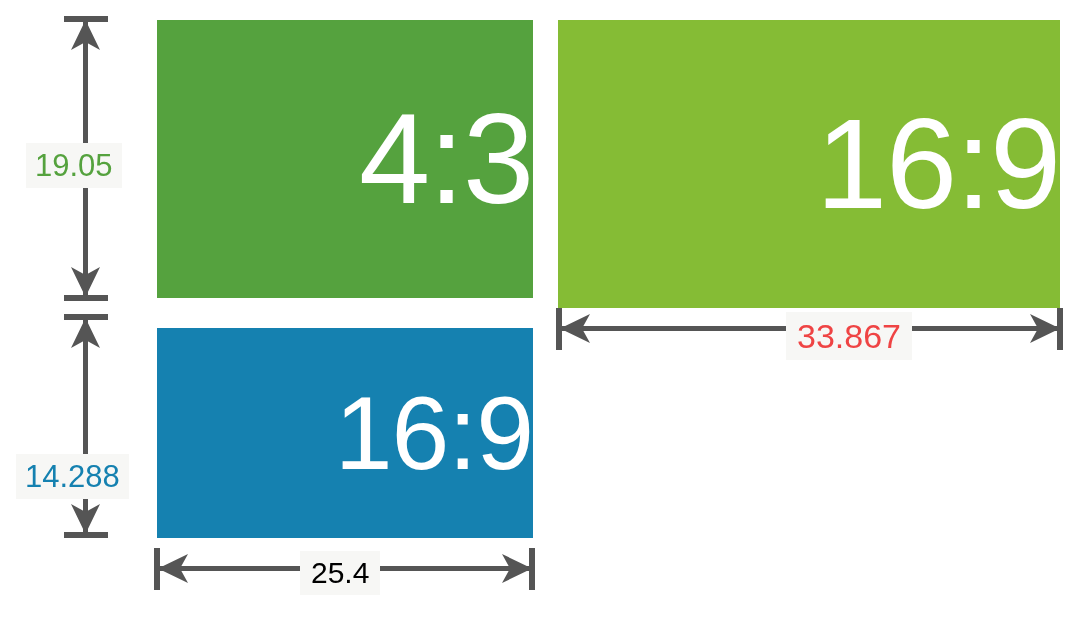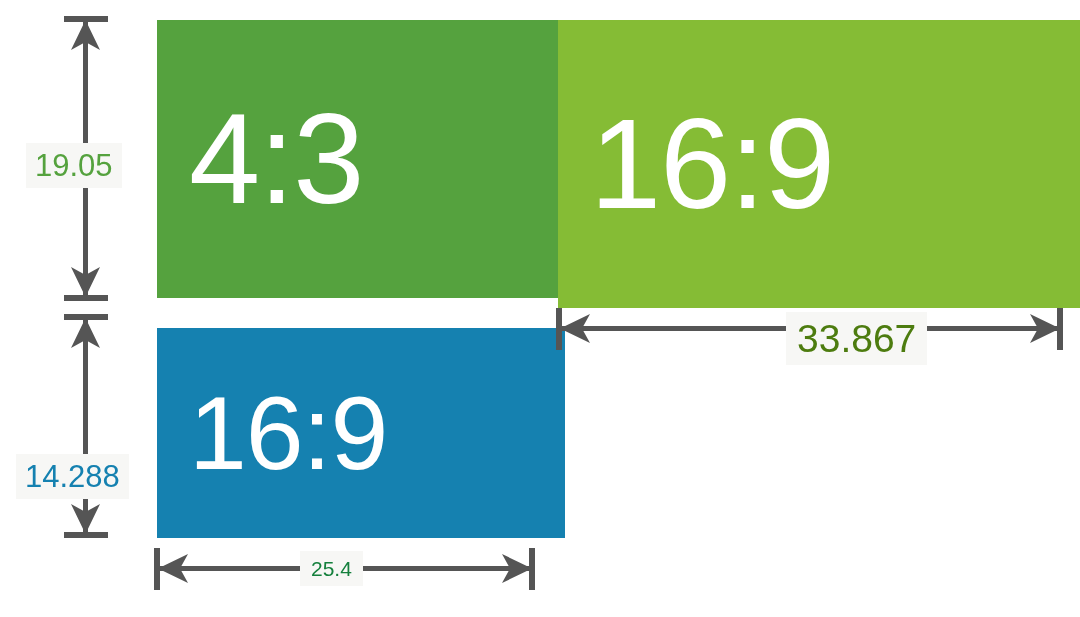--- a/index.html
+++ b/index.html
@@ -17,22 +17,21 @@
     height: 617px;
     background: #ffffff;
     overflow: hidden;
   }
 
   
   .ar-box {
     position: absolute;
     display: flex;
     align-items: center;
-    justify-content: flex-start;
-    padding-left: 32px;
+    justify-content: flex-end;
   }
   .ar-label {
     color: #ffffff;
     font-family: "Liberation Sans", sans-serif;
     font-weight: 300;
     letter-spacing: -0.01em;
     line-height: 1;
     user-select: none;
   }
 
@@ -92,28 +91,28 @@
   }
   #dim-height-169-text {
     left: 16px; top: 410px;
     font-size: 31px;
     color: #1581b0;
     padding: 7px 9px;
     margin-top: 44px;
   }
   #dim-width-169lime-text {
     left: 786px; top: 312px;
-    font-size: 39px;
-    color: #4d7c0f;
+    font-size: 34px;
+    color: #ef4444;
     padding: 7px 11px;
   }
   #dim-width-169blue-text {
     left: 300px; top: 551px;
-    font-size: 21px;
-    color: #15803d;
+    font-size: 30px;
+    color: #000000;
     padding: 7px 11px;
     text-align: center;
   }
 </style>
 </head>
 <body>
 
 <div id="stage">
 
   <div class="ar-box" id="box-43">

